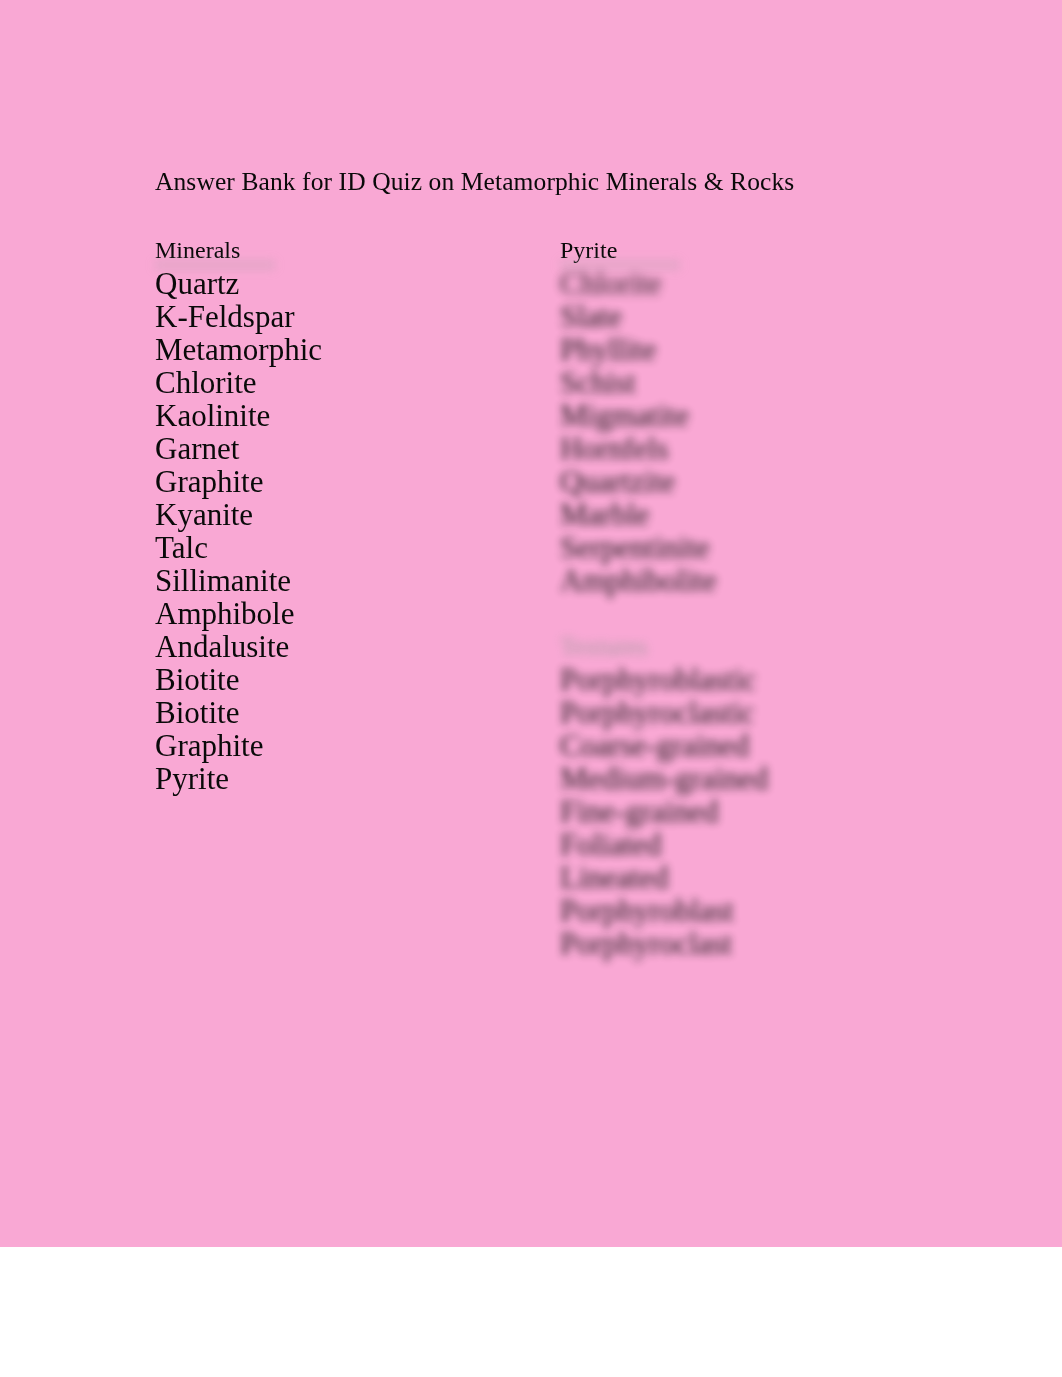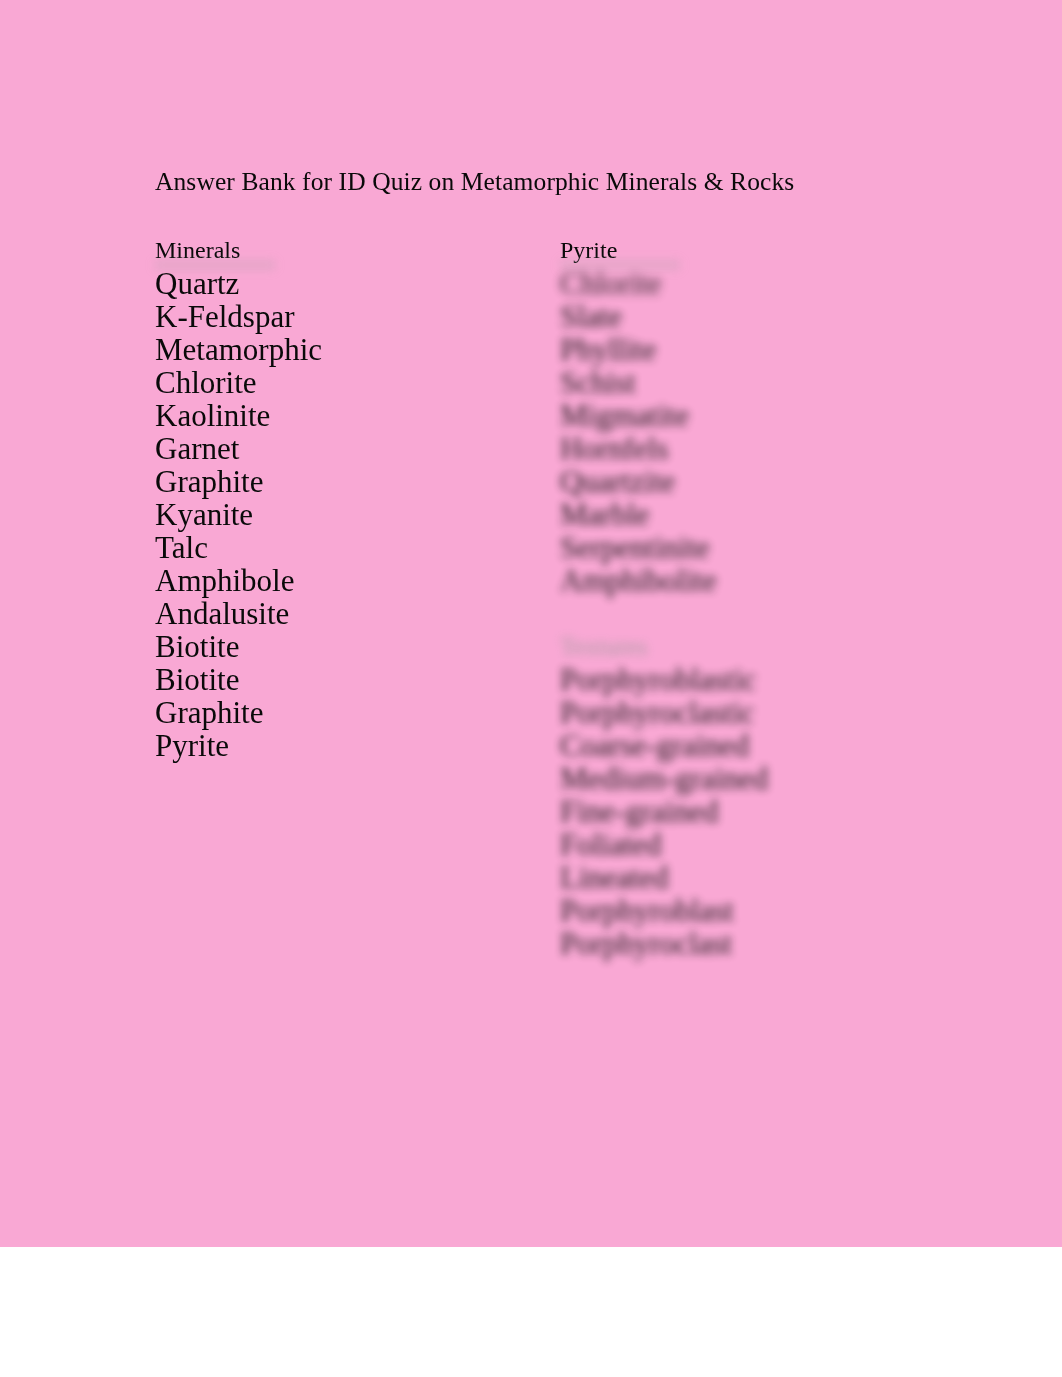--- a/index.html
+++ b/index.html
@@ -118,20 +118,21 @@
       <ul class="list">
         <li>Quartz</li>
         <li>K-Feldspar</li>
         <li>Metamorphic</li>
         <li>Chlorite</li>
         <li>Kaolinite</li>
         <li>Garnet</li>
         <li>Graphite</li>
         <li>Kyanite</li>
         <li>Talc</li>
+        <li>Sillimanite</li>
         <li>Amphibole</li>
         <li>Andalusite</li>
         <li>Biotite</li>
         <li>Biotite</li>
         <li>Graphite</li>
         <li>Pyrite</li>
       </ul>
     </div>
 
     <div class="col col-rocks">

